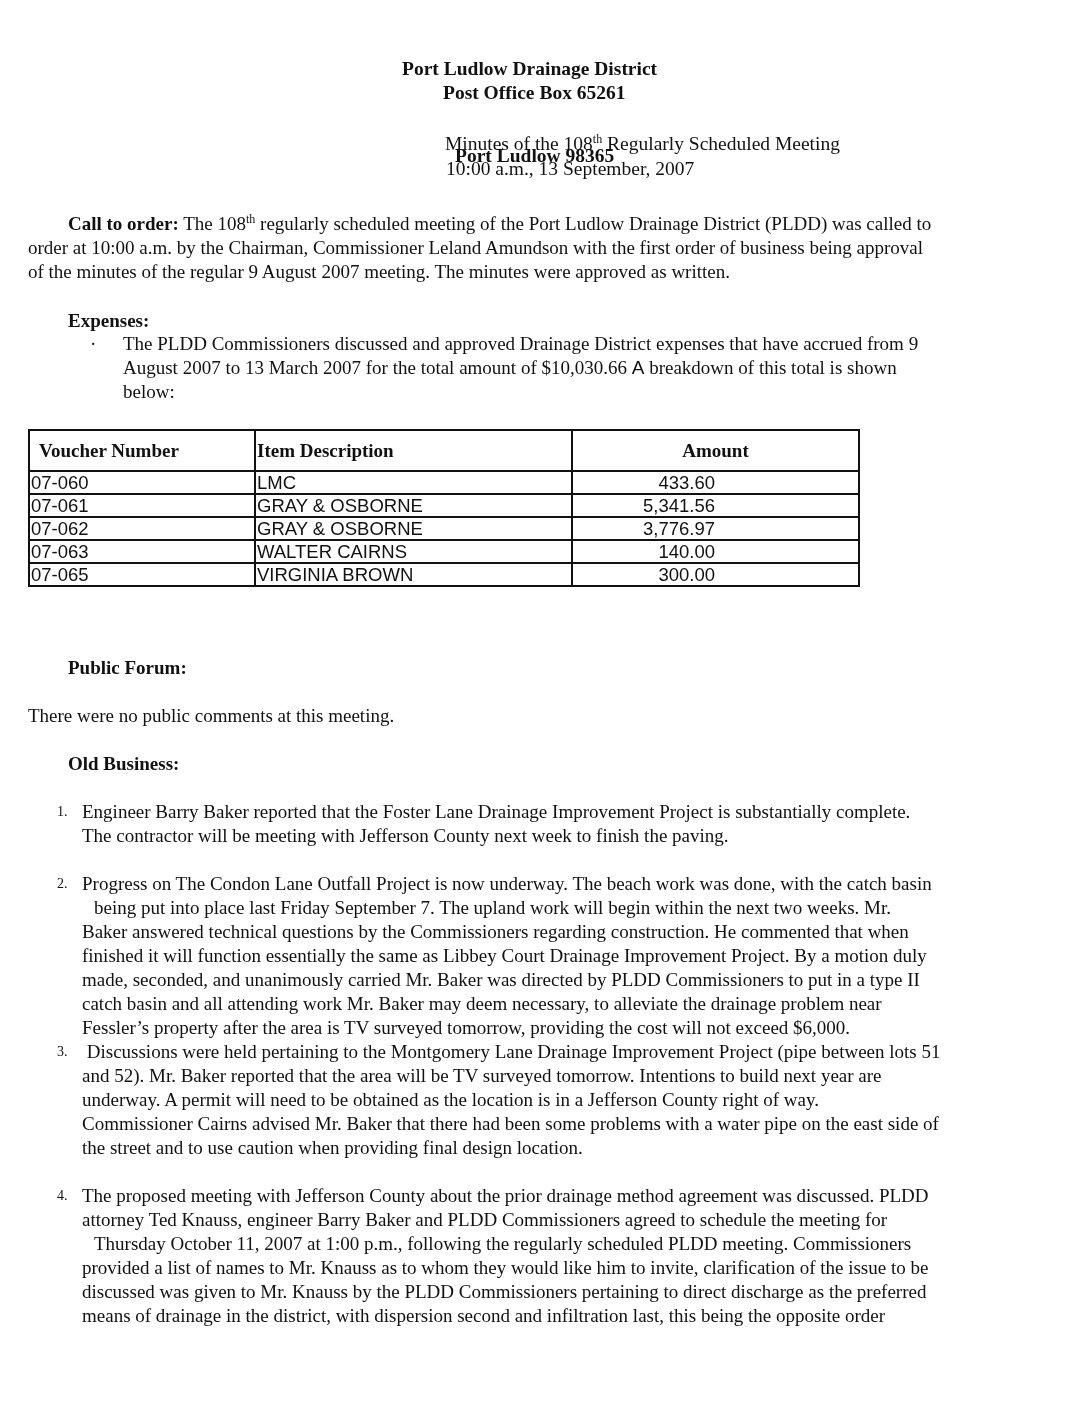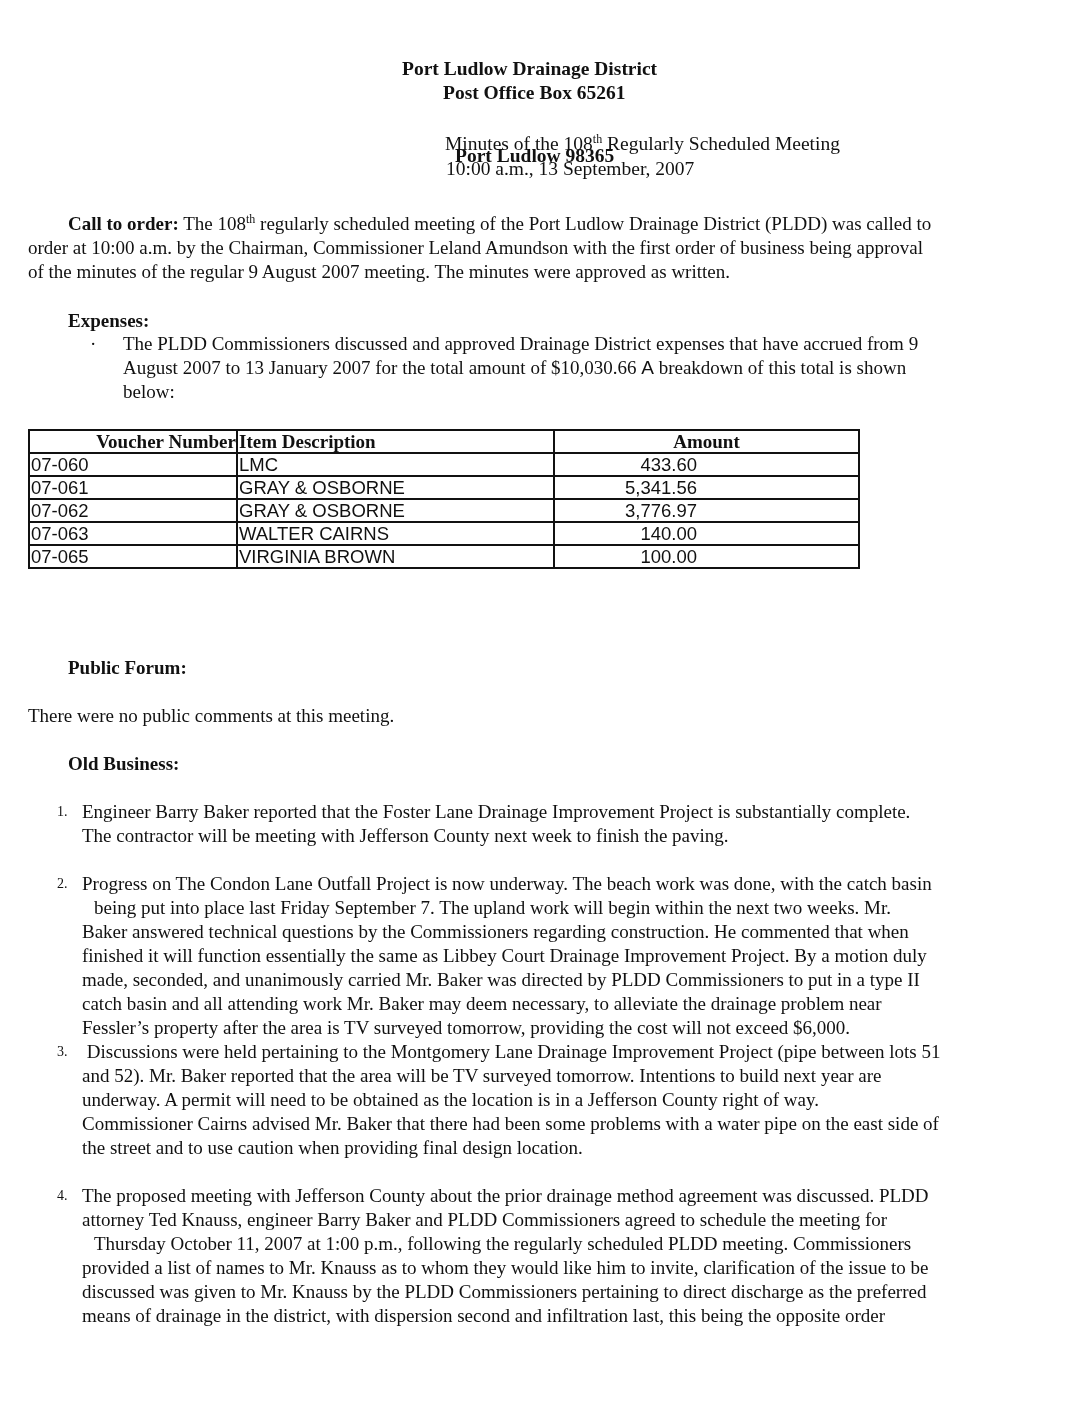--- a/index.html
+++ b/index.html
@@ -19,21 +19,21 @@
       font-family: "Liberation Sans", "DejaVu Sans", sans-serif;
       font-size: 18.5px;
     }
     table.vouchers td, table.vouchers th {
       border: 2px solid #111; height: 21px; padding: 0 0 0 1px; line-height: 21px;
     }
     table.vouchers th {
       font-family: "Liberation Serif", "DejaVu Serif", serif;
       font-weight: bold; font-size: 19px;
     }
-    table.vouchers th.c1 { text-align: right; padding: 0; width: 206px; }
+    table.vouchers th.c1 { text-align: left; padding: 9px; width: 206px; }
     table.vouchers th.c2 { text-align: left; width: 314px; }
     table.vouchers th.c3 { text-align: center; padding-left: 0; }
     table.vouchers td.amt { text-align: left; padding-left: 0; }
     table.vouchers td.amt span { display: inline-block; width: 142px; text-align: right; }
     .num { position: absolute; font-size: 14px; }
   </style>
 </head>
 <body>
 
 <div class="abs hdr" style="left:402px; top:58px;">Port Ludlow Drainage District</div>
@@ -42,21 +42,21 @@
 <div class="abs" style="left:445px; top:133px; font-size:19.5px;"><span>Minutes of the 108</span><sup>th</sup><span> Regularly Scheduled Meeting</span></div>
 <div class="abs" style="left:406px; top:158px; font-size:19.5px;margin-left:40px;">10:00 a.m., 13 September, 2007</div>
 
 <div class="line" style="left:28px; top:212px;"><span class="bold">Call to order:</span><span>  The 108</span><sup>th</sup><span> regularly scheduled meeting of the Port Ludlow Drainage District (PLDD) was called to</span></div>
 <div class="line" style="left:28px; top:236px;">order at 10:00 a.m. by the Chairman, Commissioner Leland Amundson with the first order of business being approval</div>
 <div class="line" style="left:28px; top:260px;">of the minutes of the regular 9 August 2007 meeting.  The minutes were approved as written.</div>
 
 <div class="line bold" style="left:28px; top:309px;">Expenses:</div>
 <div class="line" style="left:90px; top:332px;">·</div>
 <div class="line" style="left:123px; top:332px;">The PLDD Commissioners discussed and approved Drainage District expenses that have accrued from 9</div>
-<div class="line" style="left:123px; top:356px;"><span>August 2007 to 13 January 2007 for the total amount of $10,030.66 </span><span style="font-family:'Liberation Sans',sans-serif;">A</span><span> breakdown of this total is shown</span></div>
+<div class="line" style="left:123px; top:356px;"><span>August 2007 to 13 March 2007 for the total amount of $10,030.66 </span><span style="font-family:'Liberation Sans',sans-serif;">A</span><span> breakdown of this total is shown</span></div>
 <div class="line" style="left:123px; top:380px;">below:</div>
 
 <table class="vouchers">
   <thead>
     <tr>
       <th class="c1">Voucher Number</th>
       <th class="c2">Item Description</th>
       <th class="c3">Amount</th>
     </tr>
   </thead>
@@ -77,21 +77,21 @@
       <td class="amt"><span>3,776.97</span></td>
     </tr>
     <tr>
       <td>07-063</td>
       <td>WALTER CAIRNS</td>
       <td class="amt"><span>140.00</span></td>
     </tr>
     <tr>
       <td>07-065</td>
       <td>VIRGINIA BROWN</td>
-      <td class="amt"><span>100.00</span></td>
+      <td class="amt"><span>300.00</span></td>
     </tr>
   </tbody>
 </table>
 
 <div class="line bold" style="left:28px; top:656px;">Public Forum:</div>
 <div class="line" style="left:28px; top:704px;">There were no public comments at this meeting.</div>
 
 <div class="line bold" style="left:28px; top:752px;">Old Business:</div>
 
 <div class="num line" style="left:57px; top:800px;">1.</div>

